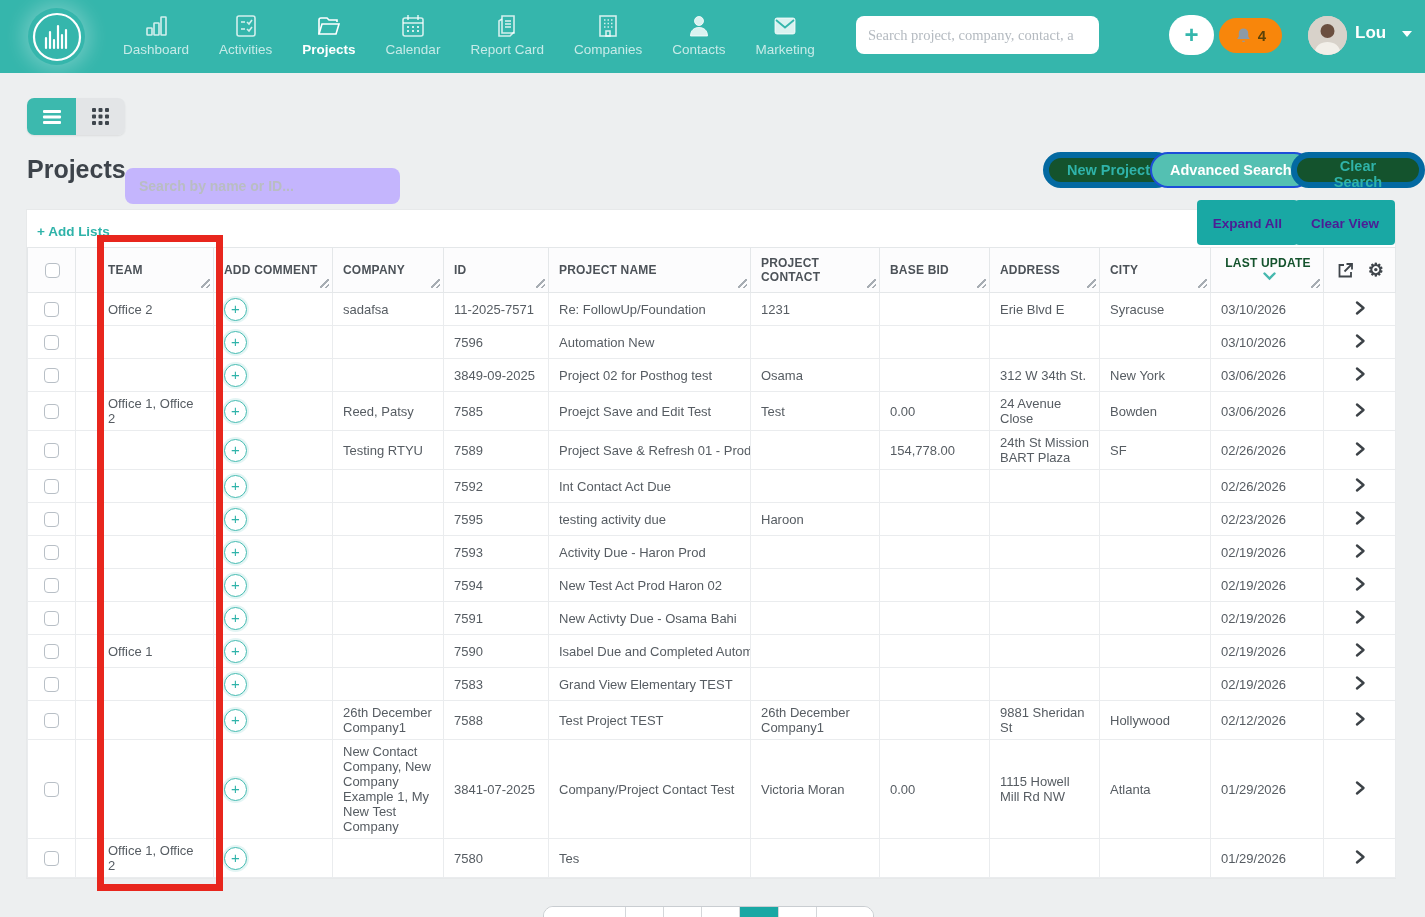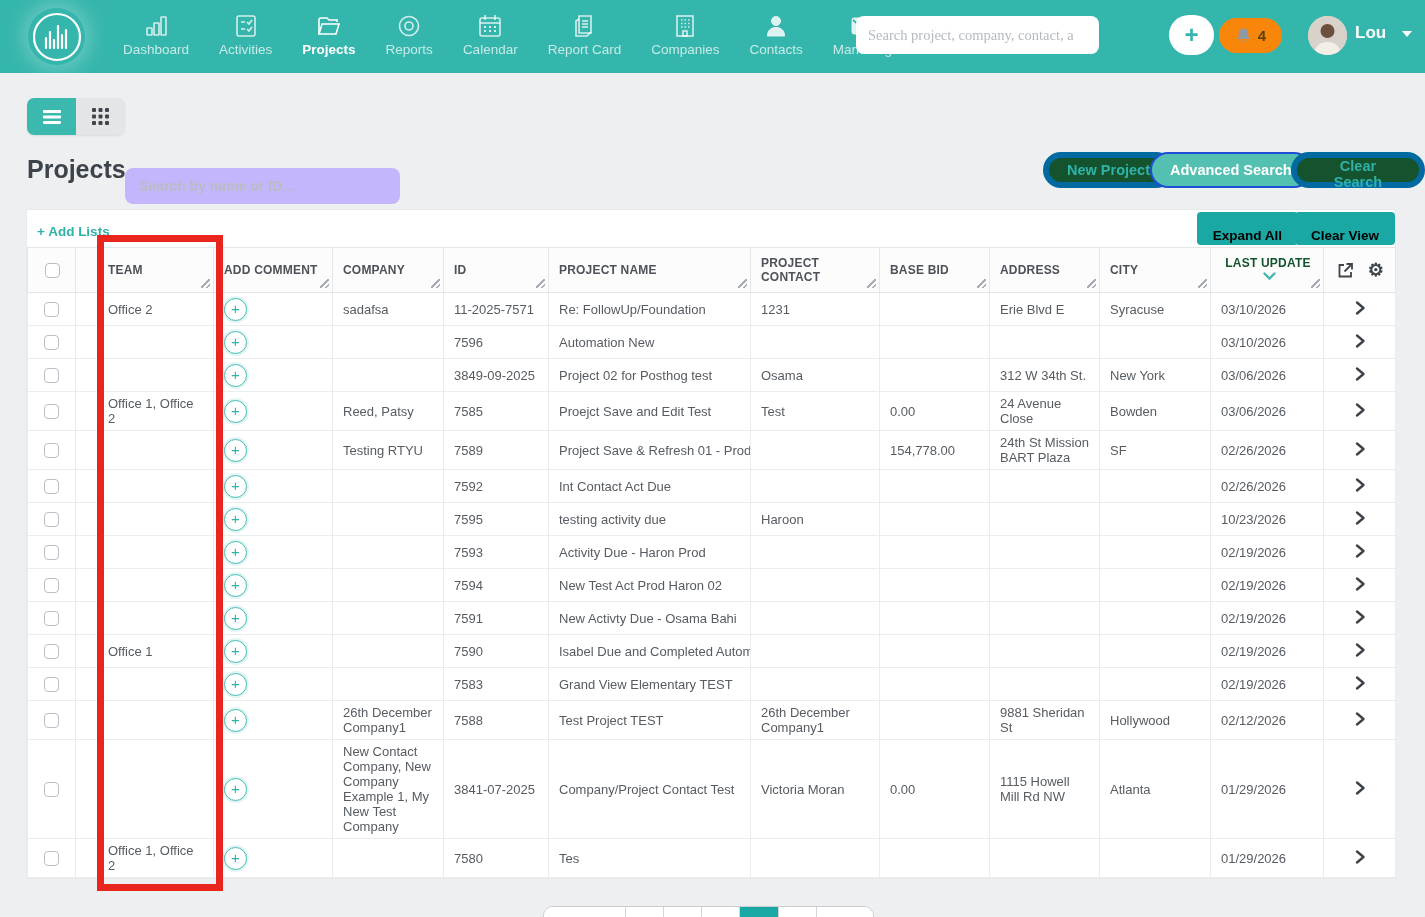--- a/index.html
+++ b/index.html
@@ -54,22 +54,22 @@
   #btn-new-project { left:1043px; }
   #btn-advanced-search { left:1150px; }
   #btn-clear-search { left:1291px; }
 
   
   .table-container { position:absolute; left:27px; top:210px; width:1368px; background:#ffffff;
                      box-shadow:0 0 0 1px #e7e9ea; }
   .table-toolbar { position:relative; height:37px; }
   .add-lists { position:absolute; left:10px; bottom:8px; color:#2fb3a9; font-size:13.5px; font-weight:bold;
                background:none; border:none; cursor:pointer; font-family:"Liberation Sans", sans-serif; }
-  .toolbar-btn { position:absolute; bottom:2px; height:33px; border:none; border-radius:4px; background:#19a8a4;
-                 color:#000000; font-size:13.5px; font-weight:bold; padding:16px 16px; cursor:pointer;
+  .toolbar-btn { position:absolute; bottom:2px; height:45px; border:none; border-radius:4px; background:#19a8a4;
+                 color:#4c1d95; font-size:13.5px; font-weight:bold; padding:16px 16px; cursor:pointer;
                  font-family:"Liberation Sans", sans-serif; }
   #btn-expand-all { right:97px; }
   #btn-clear-view { right:0px; }
 
   table { border-collapse:collapse; table-layout:fixed; width:1368px; }
   col.c-check{width:48px} col.c-drag{width:22px} col.c-team{width:116px} col.c-comment{width:119px}
   col.c-company{width:111px} col.c-id{width:105px} col.c-name{width:202px} col.c-contact{width:129px}
   col.c-bid{width:110px} col.c-address{width:110px} col.c-city{width:111px} col.c-update{width:113px}
   col.c-actions{width:72px}
   thead th { height:45px; background:#fcfcfd; border:1px solid #e4e7e9; font-size:12px; font-weight:bold;
@@ -143,27 +143,20 @@
           <polyline points="14,16 16,18 19,14"></polyline>
       </svg>
       <span class="nav-label">Activities</span>
     </div>
     <div class="nav-item active">
       <svg width="26" height="26" viewBox="0 0 26 26" fill="none" stroke-width="1.6">
         <path d="M3 21 V7 a2 2 0 0 1 2-2 h6 l2 2 h8 v2"></path>
         <path d="M3 21 L6 11 h17 l-3 10 z"></path>
       </svg>
       <span class="nav-label">Projects</span>
-    </div>
-    <div class="nav-item">
-      <svg width="26" height="26" viewBox="0 0 26 26" fill="none" stroke-width="1.6">
-        <circle cx="13" cy="13" r="9.5"></circle>
-          <circle cx="13" cy="13" r="4"></circle>
-      </svg>
-      <span class="nav-label">Reports</span>
     </div>
     <div class="nav-item">
       <svg width="26" height="26" viewBox="0 0 26 26" fill="none" stroke-width="1.6">
         <rect x="3" y="5" width="20" height="18" rx="2"></rect>
         <line x1="8" y1="2" x2="8" y2="7"></line>
           <line x1="18" y1="2" x2="18" y2="7"></line>
           <line x1="3" y1="10" x2="23" y2="10"></line>
         <g stroke-width="2">
             <line x1="7" y1="14" x2="9" y2="14"></line>
             <line x1="12" y1="14" x2="14" y2="14"></line>
@@ -495,21 +488,21 @@
     <td>
             <button class="add-comment-btn">+</button>
           </td>
     <td></td>
     <td class="td-id">7595</td>
     <td class="td-name">testing activity due</td>
     <td>Haroon</td>
     <td></td>
     <td></td>
     <td></td>
-    <td>10/23/2026</td>
+    <td>02/23/2026</td>
     <td>
       <button class="row-expand">
         <svg width="14" height="16" viewBox="0 0 14 16">
           <polyline points="4,2.5 10.5,8 4,13.5" fill="none" stroke="#3c4247" stroke-width="2.4" stroke-linecap="round" stroke-linejoin="round"></polyline>
         </svg>
       </button>
     </td>
   </tr>
 
   <tr>

